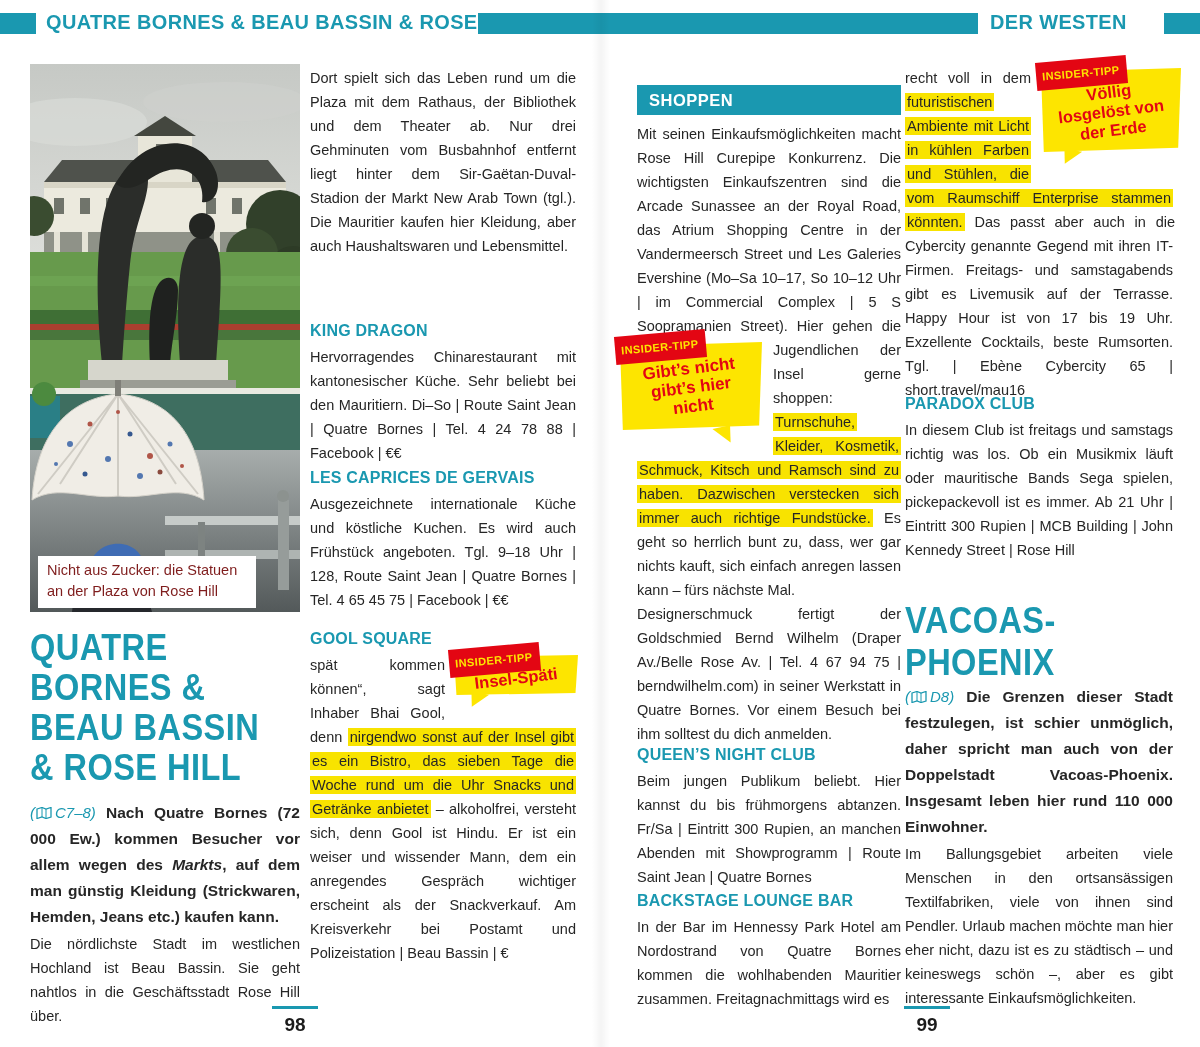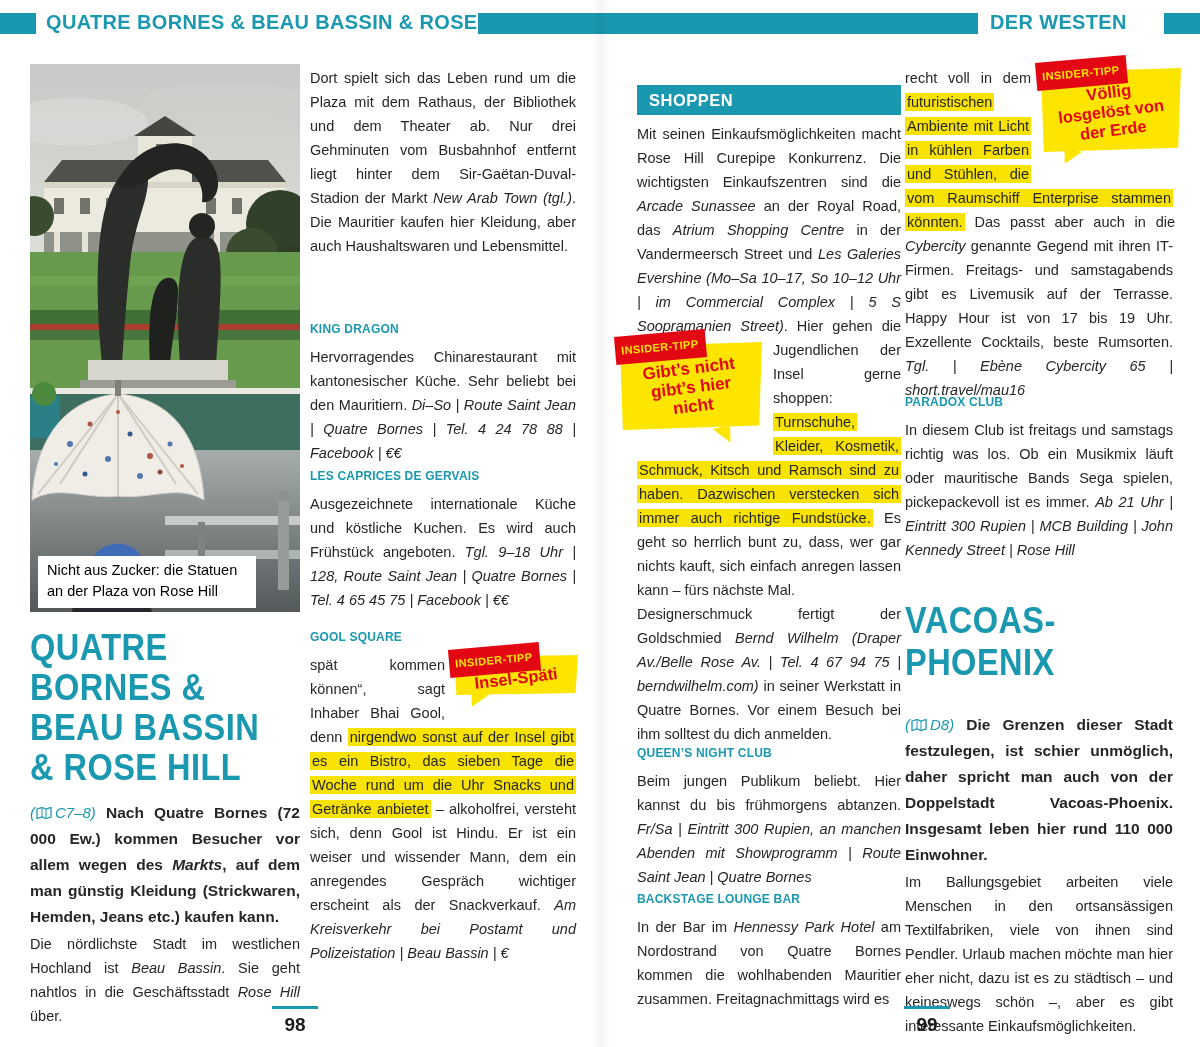--- a/index.html
+++ b/index.html
@@ -9,43 +9,43 @@
 
   
   .hdr-sq{background:#1a98b0;height:21px;top:13px;}
   .hdr-title{top:10px;font-size:21px;font-weight:bold;color:#1a98b0;letter-spacing:.4px;
              transform:scaleX(.95);transform-origin:left top;white-space:nowrap;}
   .hdr-bar{background:#1a98b0;top:13px;height:21px;}
 
   
   .body-txt{font-size:14.5px;line-height:24px;text-align:justify;}
   .body-txt p{margin:0;}
-  .i{font-style:italic;}
+  .i{}
   .b{font-weight:bold;}
   .bi{font-weight:bold;font-style:italic;}
   .hl{background:#f8e300;padding:1px 2px;box-decoration-break:clone;-webkit-box-decoration-break:clone;}
 
   .lead{font-size:15.5px;line-height:26px;font-weight:bold;text-align:justify;margin:0;}
   .follow{font-size:14.5px;line-height:24px;text-align:justify;margin:2px 0 0 0;}
   .mapref{color:#1a98b0;font-style:italic;font-weight:normal;font-size:15px;white-space:nowrap;}
   .mapref svg{vertical-align:-1px;margin:0 3px 0 1px;}
 
   .sec-box{background:#1a98b0;color:#fff;font-weight:bold;font-size:16.5px;letter-spacing:.5px;
            display:flex;align-items:center;padding-left:12px;box-sizing:border-box;}
-  .entry-name{color:#1a98b0;font-weight:bold;font-size:12px;letter-spacing:.2px;white-space:nowrap;}
+  .entry-name{color:#1a98b0;font-weight:bold;font-size:16px;letter-spacing:.2px;white-space:nowrap;}
 
   .big-title{color:#1a98b0;font-weight:bold;font-size:37px;line-height:40px;letter-spacing:.5px;
              transform:scaleX(.88);transform-origin:left top;}
   .big-title span{display:block;}
 
   
   .photo{left:30px;top:64px;width:270px;height:548px;}
   .photo svg{display:block;}
   .caption{left:38px;top:556px;width:200px;background:#ffffff;padding:4px 9px 6px;
-           font-size:14.5px;line-height:21px;color:#000000;}
+           font-size:14.5px;line-height:21px;color:#7f1d1d;}
   .caption span{display:block;}
 
   
   .tip{position:relative;z-index:3;}
   .tip .inner{display:block;background:#fde500;clip-path:polygon(0 5%,100% 0,98% 95%,2% 100%);}
   .tip .banner{position:absolute;z-index:4;background:#e30613;color:#fde500;font-weight:bold;
                font-size:11px;letter-spacing:.4px;padding:2px 7px 2px 6px;transform:rotate(-5deg);
                top:-9px;left:-5px;white-space:nowrap;font-style:normal;}
   .tip .txt{display:block;color:#e30613;font-weight:bold;text-align:center;transform:rotate(-7deg);font-style:normal;}
   .tip .txt span{display:block;}
@@ -255,21 +255,21 @@
       </span><span><span>recht voll in dem </span><span class="hl">futuristischen Ambiente mit Licht in kühlen Farben und Stühlen, die vom Raumschiff Enterprise stammen könnten.</span><span> Das passt aber auch in die </span><span class="i">Cybercity</span><span> genannte Gegend mit ihren IT-Firmen. Freitags- und samstagabends gibt es Livemusik auf der Terrasse. Happy Hour ist von 17 bis 19 Uhr. Exzellente Cocktails, beste Rumsorten. </span><span class="i">Tgl. | Ebène Cybercity 65 | short.travel/mau16</span></span>
   </div>
 
   <div class="abs entry-name" style="left:905px;top:395px;">PARADOX CLUB</div>
   <div class="abs body-txt" style="left:905px;top:418px;width:268px;"><span>In diesem Club ist freitags und samstags richtig was los. Ob ein Musikmix läuft oder mauritische Bands Sega spielen, pickepackevoll ist es immer. </span><span class="i">Ab 21 Uhr | Eintritt 300 Rupien | MCB Building | John Kennedy Street | Rose Hill</span></div>
 
   <div class="abs big-title" style="left:905px;top:600px;width:280px;font-size:37px;line-height:42px;">
     <span>VACOAS-</span>
     <span>PHOENIX</span>
   </div>
-  <div class="abs" style="left:905px;top:712px;width:268px;">
+  <div class="abs" style="left:905px;top:684px;width:268px;">
     <p class="lead"><span class="mapref"><span>(</span><svg width="16" height="12" viewBox="0 0 16 12">
             <path d="M1 2 L6 0.5 L10 2 L15 0.5 V10 L10 11.5 L6 10 L1 11.5 Z" fill="none" stroke="#1a98b0" stroke-width="1.3"></path>
             <path d="M6 0.5 V10 M10 2 V11.5" stroke="#1a98b0" stroke-width="1"></path>
           </svg><span>D8</span><span>)</span></span> <span><span class="b">Die Grenzen dieser Stadt festzulegen, ist schier unmöglich, daher spricht man auch von der Doppelstadt Vacoas-Phoenix. Insgesamt leben hier rund 110 000 Einwohner.</span></span></p>
     <p class="follow"><span>Im Ballungsgebiet arbeiten viele Menschen in den ortsansässigen Textilfabriken, viele von ihnen sind Pendler. Urlaub machen möchte man hier eher nicht, dazu ist es zu städtisch – und keineswegs schön –, aber es gibt interessante Einkaufsmöglichkeiten.</span></p>
   </div>
 
   <div class="abs pageno" style="left:252px;top:1006px;">
     <div class="rule"></div>
     <div class="num">98</div>

